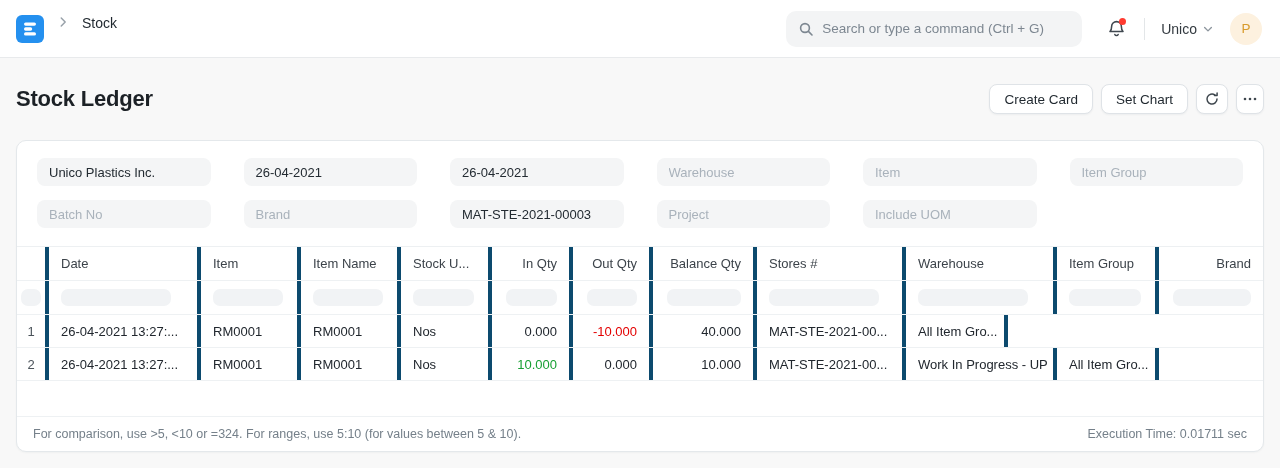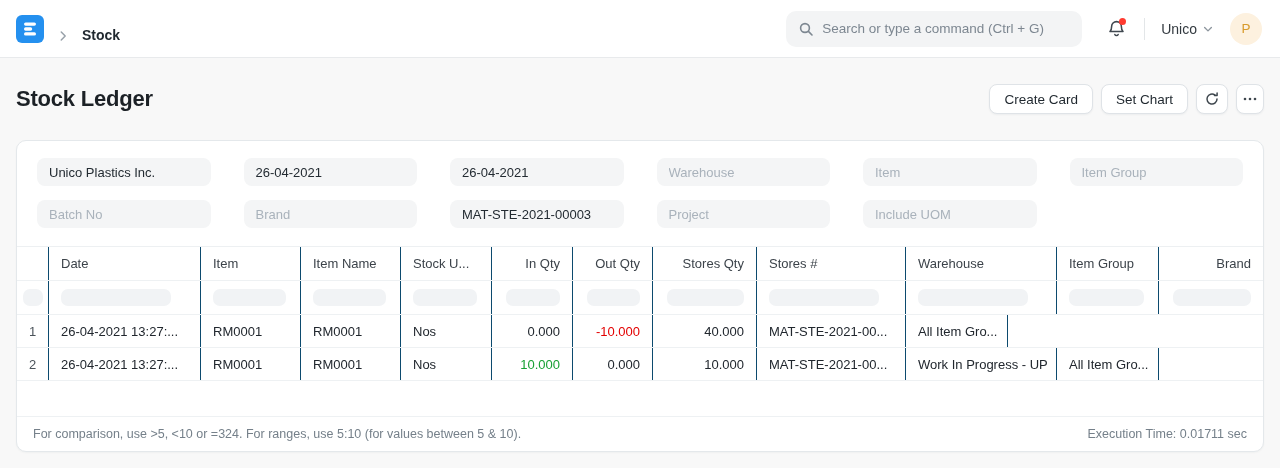--- a/index.html
+++ b/index.html
@@ -6,21 +6,21 @@
   html,body { width:1280px; height:468px; overflow:hidden; }
   body {
     font-family:"Liberation Sans","DejaVu Sans",sans-serif;
     background:#f8f8f8; color:#1d232a; font-size:13px;
   }
   
   .navbar {
     height:58px; background:#fff; border-bottom:1px solid #e8eaec;
     display:flex; align-items:center; padding:0 18px 0 16px; gap:12px;
   }
-  .nav-left { display:flex; align-items:flex-end; gap:12px;font-weight:bold; }
+  .nav-left { display:flex; align-items:flex-start; gap:12px; }
   .logo { width:28px; height:28px; display:flex; cursor:pointer; }
   .crumb { font-size:14px; color:#1f272e; text-decoration:none; cursor:pointer; }
   .searchbar {
     margin-left:auto; width:296px; height:36px; background:#f3f4f5;
     border-radius:10px; display:flex; align-items:center; gap:8px; padding:0 12px;
   }
   .searchbar input {
     border:none; background:transparent; outline:none; flex:1;
     font-family:inherit; font-size:13.5px; color:#4b545c;
   }
@@ -63,21 +63,21 @@
   }
   .filter-input::placeholder { color:#a9b2bb; }
   
   .dt { width:100%; }
   .dt-hrow, .dt-frow, .dt-row { display:flex; border-bottom:1px solid #eef1f3; }
   .dt-hrow { height:34px; }
   .dt-frow { height:34px; }
   .dt-row  { height:33px; }
   .dt-cell {
     display:flex; align-items:center; padding:0 12px;
-    border-right:1px solid #0c4a6e; white-space:nowrap; overflow:hidden;
+    border-right:4px solid #0c4a6e; white-space:nowrap; overflow:hidden;
     font-size:13px; color:#21272e;
   }
   .dt-cell:last-child { border-right:none; }
   .dt-cell.right { justify-content:flex-end; text-align:right; }
   .dt-cell.center { justify-content:center; padding:0 4px; }
   .dt-cell.h { color:#3c434a; }
   .dt-cell.idx { color:#4b535a; }
   .skel { height:17px; width:calc(100% - 2px); max-width:110px; background:#f1f3f5; border-radius:7px; }
   .skel-sm { width:20px; min-width:20px; }
   .spacer { flex:1; }
@@ -182,21 +182,21 @@
 
   <div class="dt">
     <div class="dt-hrow">
         <div class="dt-cell h center" style="flex: 0 0 32px;"></div>
         <div class="dt-cell h left" style="flex: 0 0 152px;">Date</div>
         <div class="dt-cell h left" style="flex: 0 0 100px;">Item</div>
         <div class="dt-cell h left" style="flex: 0 0 100px;">Item Name</div>
         <div class="dt-cell h left" style="flex: 0 0 91px;">Stock U...</div>
         <div class="dt-cell h right" style="flex: 0 0 81px;">In Qty</div>
         <div class="dt-cell h right" style="flex: 0 0 80px;">Out Qty</div>
-        <div class="dt-cell h right" style="flex: 0 0 104px;">Stores Qty</div>
+        <div class="dt-cell h right" style="flex: 0 0 104px;">Balance Qty</div>
         <div class="dt-cell h left" style="flex: 0 0 149px;">Stores #</div>
         <div class="dt-cell h left" style="flex: 0 0 151px;">Warehouse</div>
         <div class="dt-cell h left" style="flex: 0 0 102px;">Item Group</div>
         <div class="dt-cell h right" style="flex: 1 1 106px; min-width: 0px;">Brand</div>
       </div>
     <div class="dt-frow">
         <div class="dt-cell f center" style="flex: 0 0 32px;">
           <div class="skel skel-sm"></div>
         </div>
         <div class="dt-cell f left" style="flex: 0 0 152px;">

